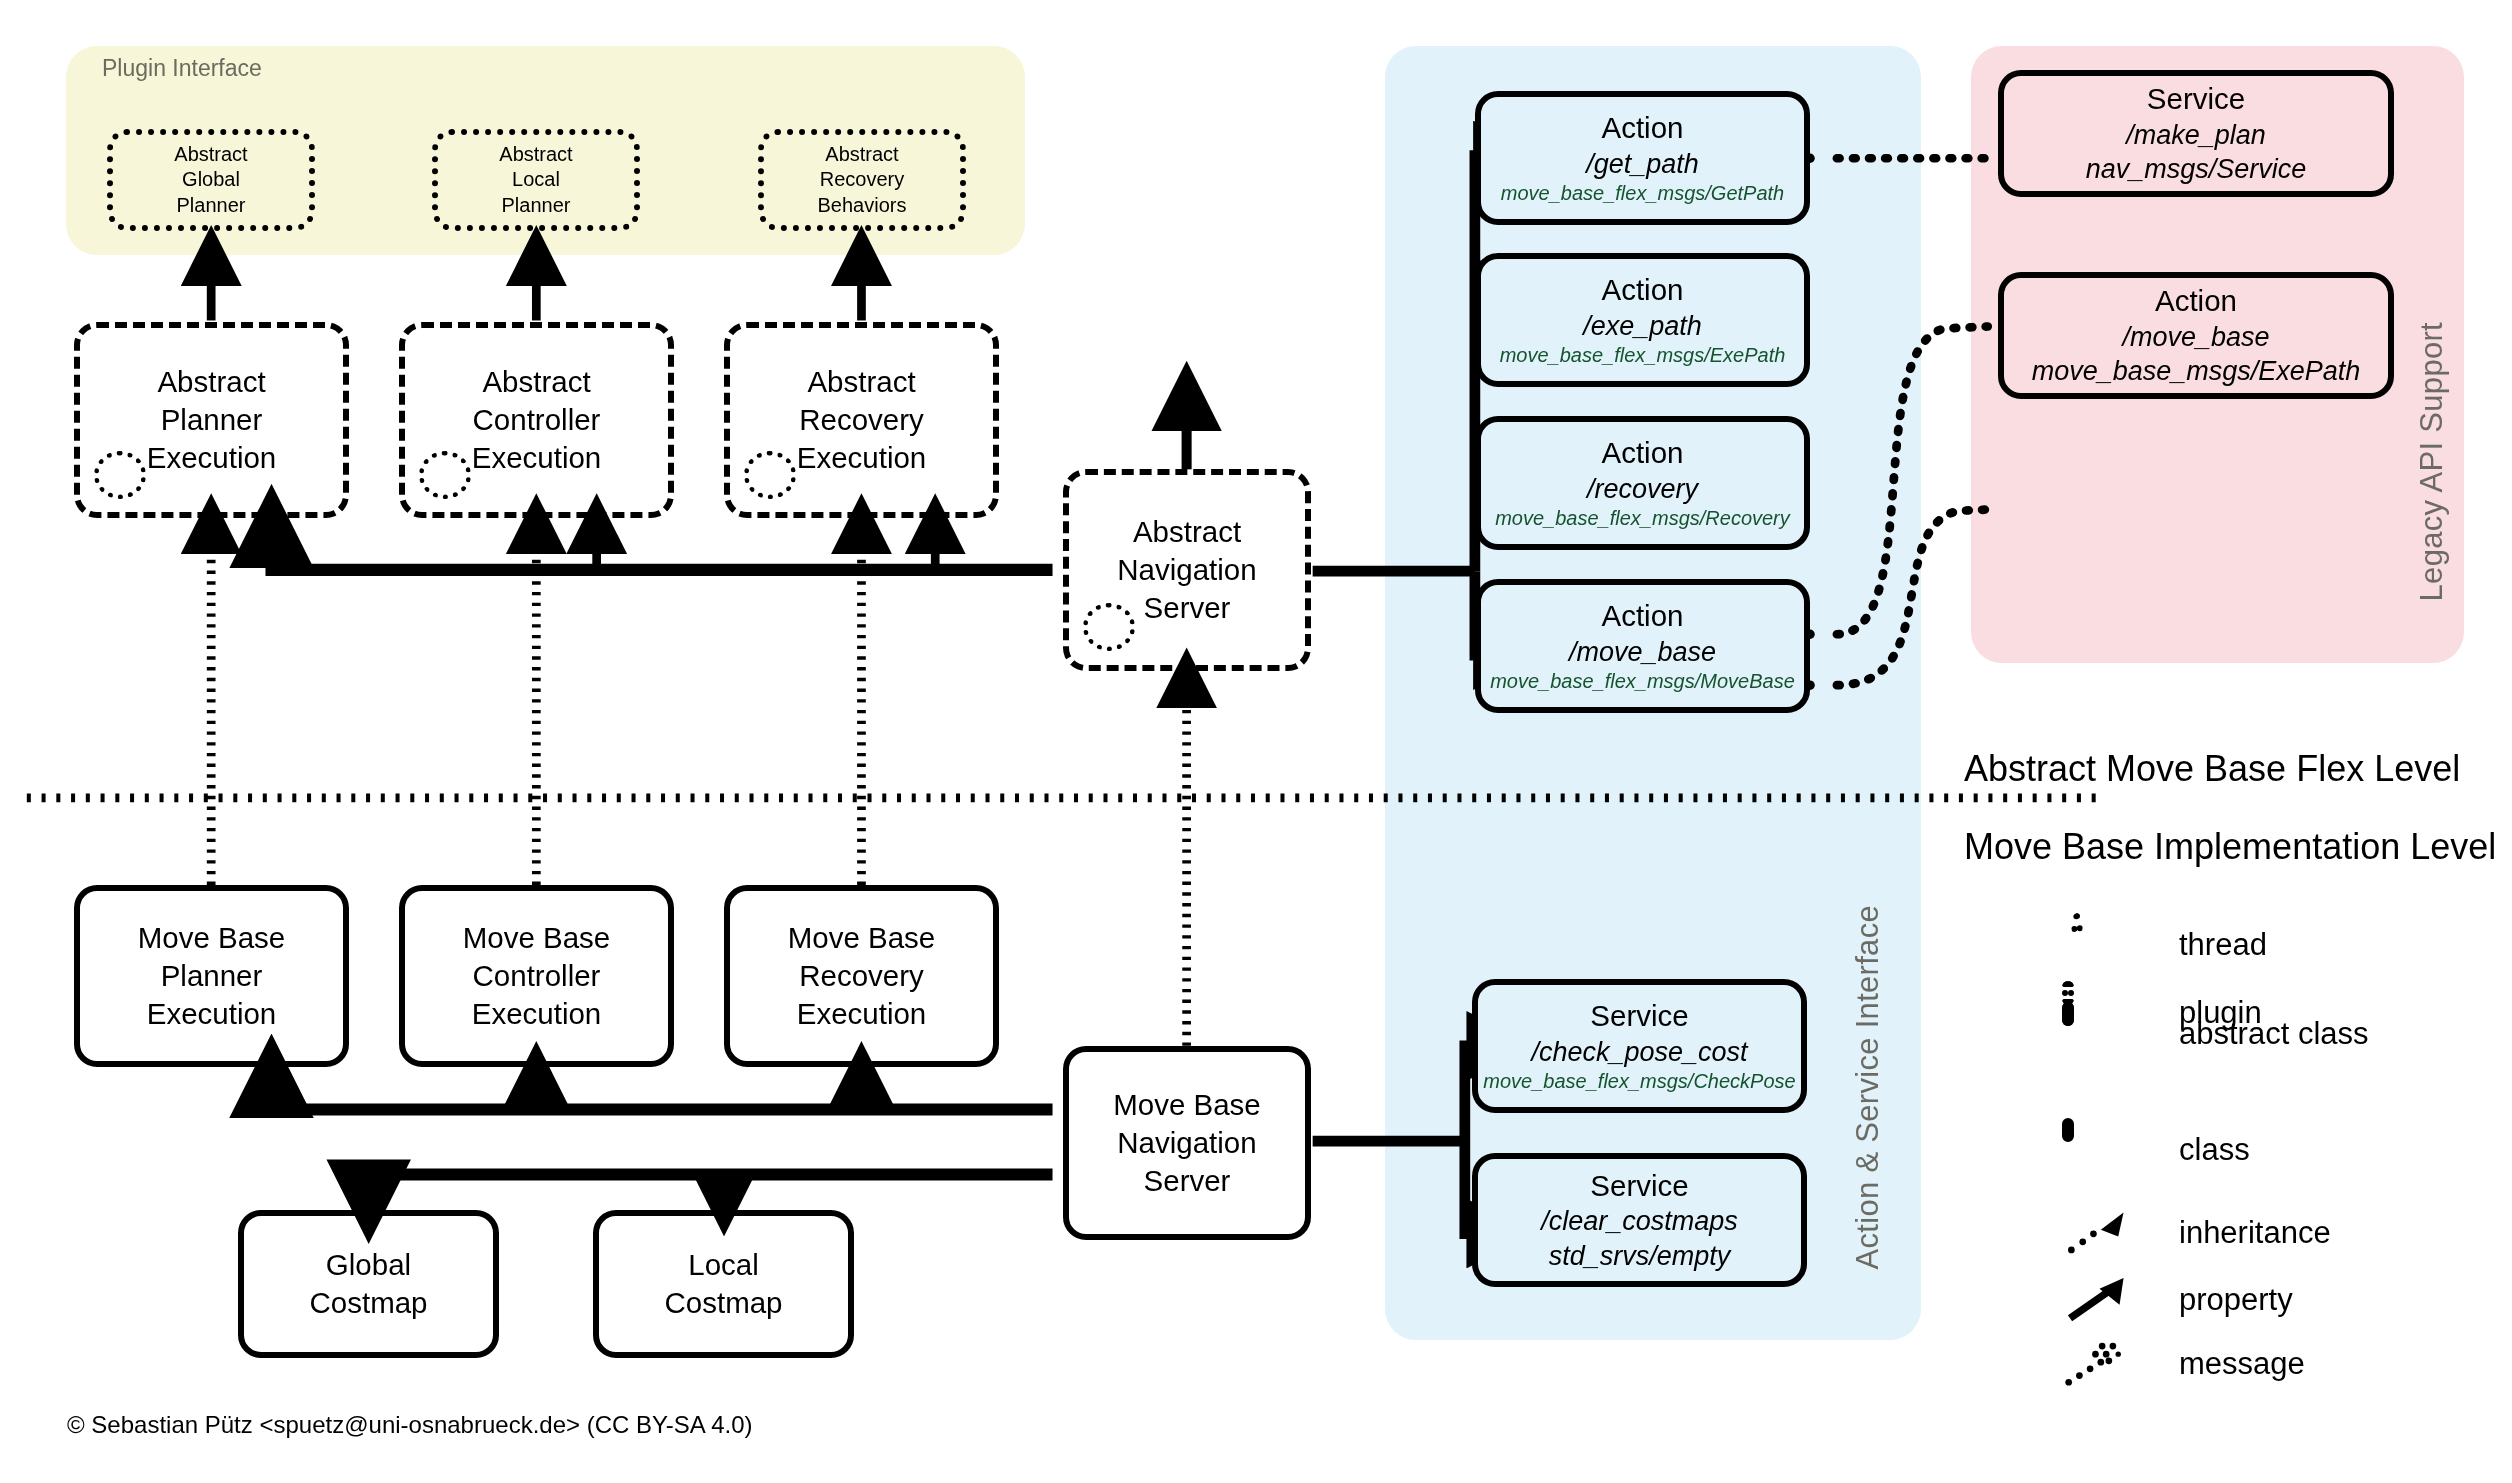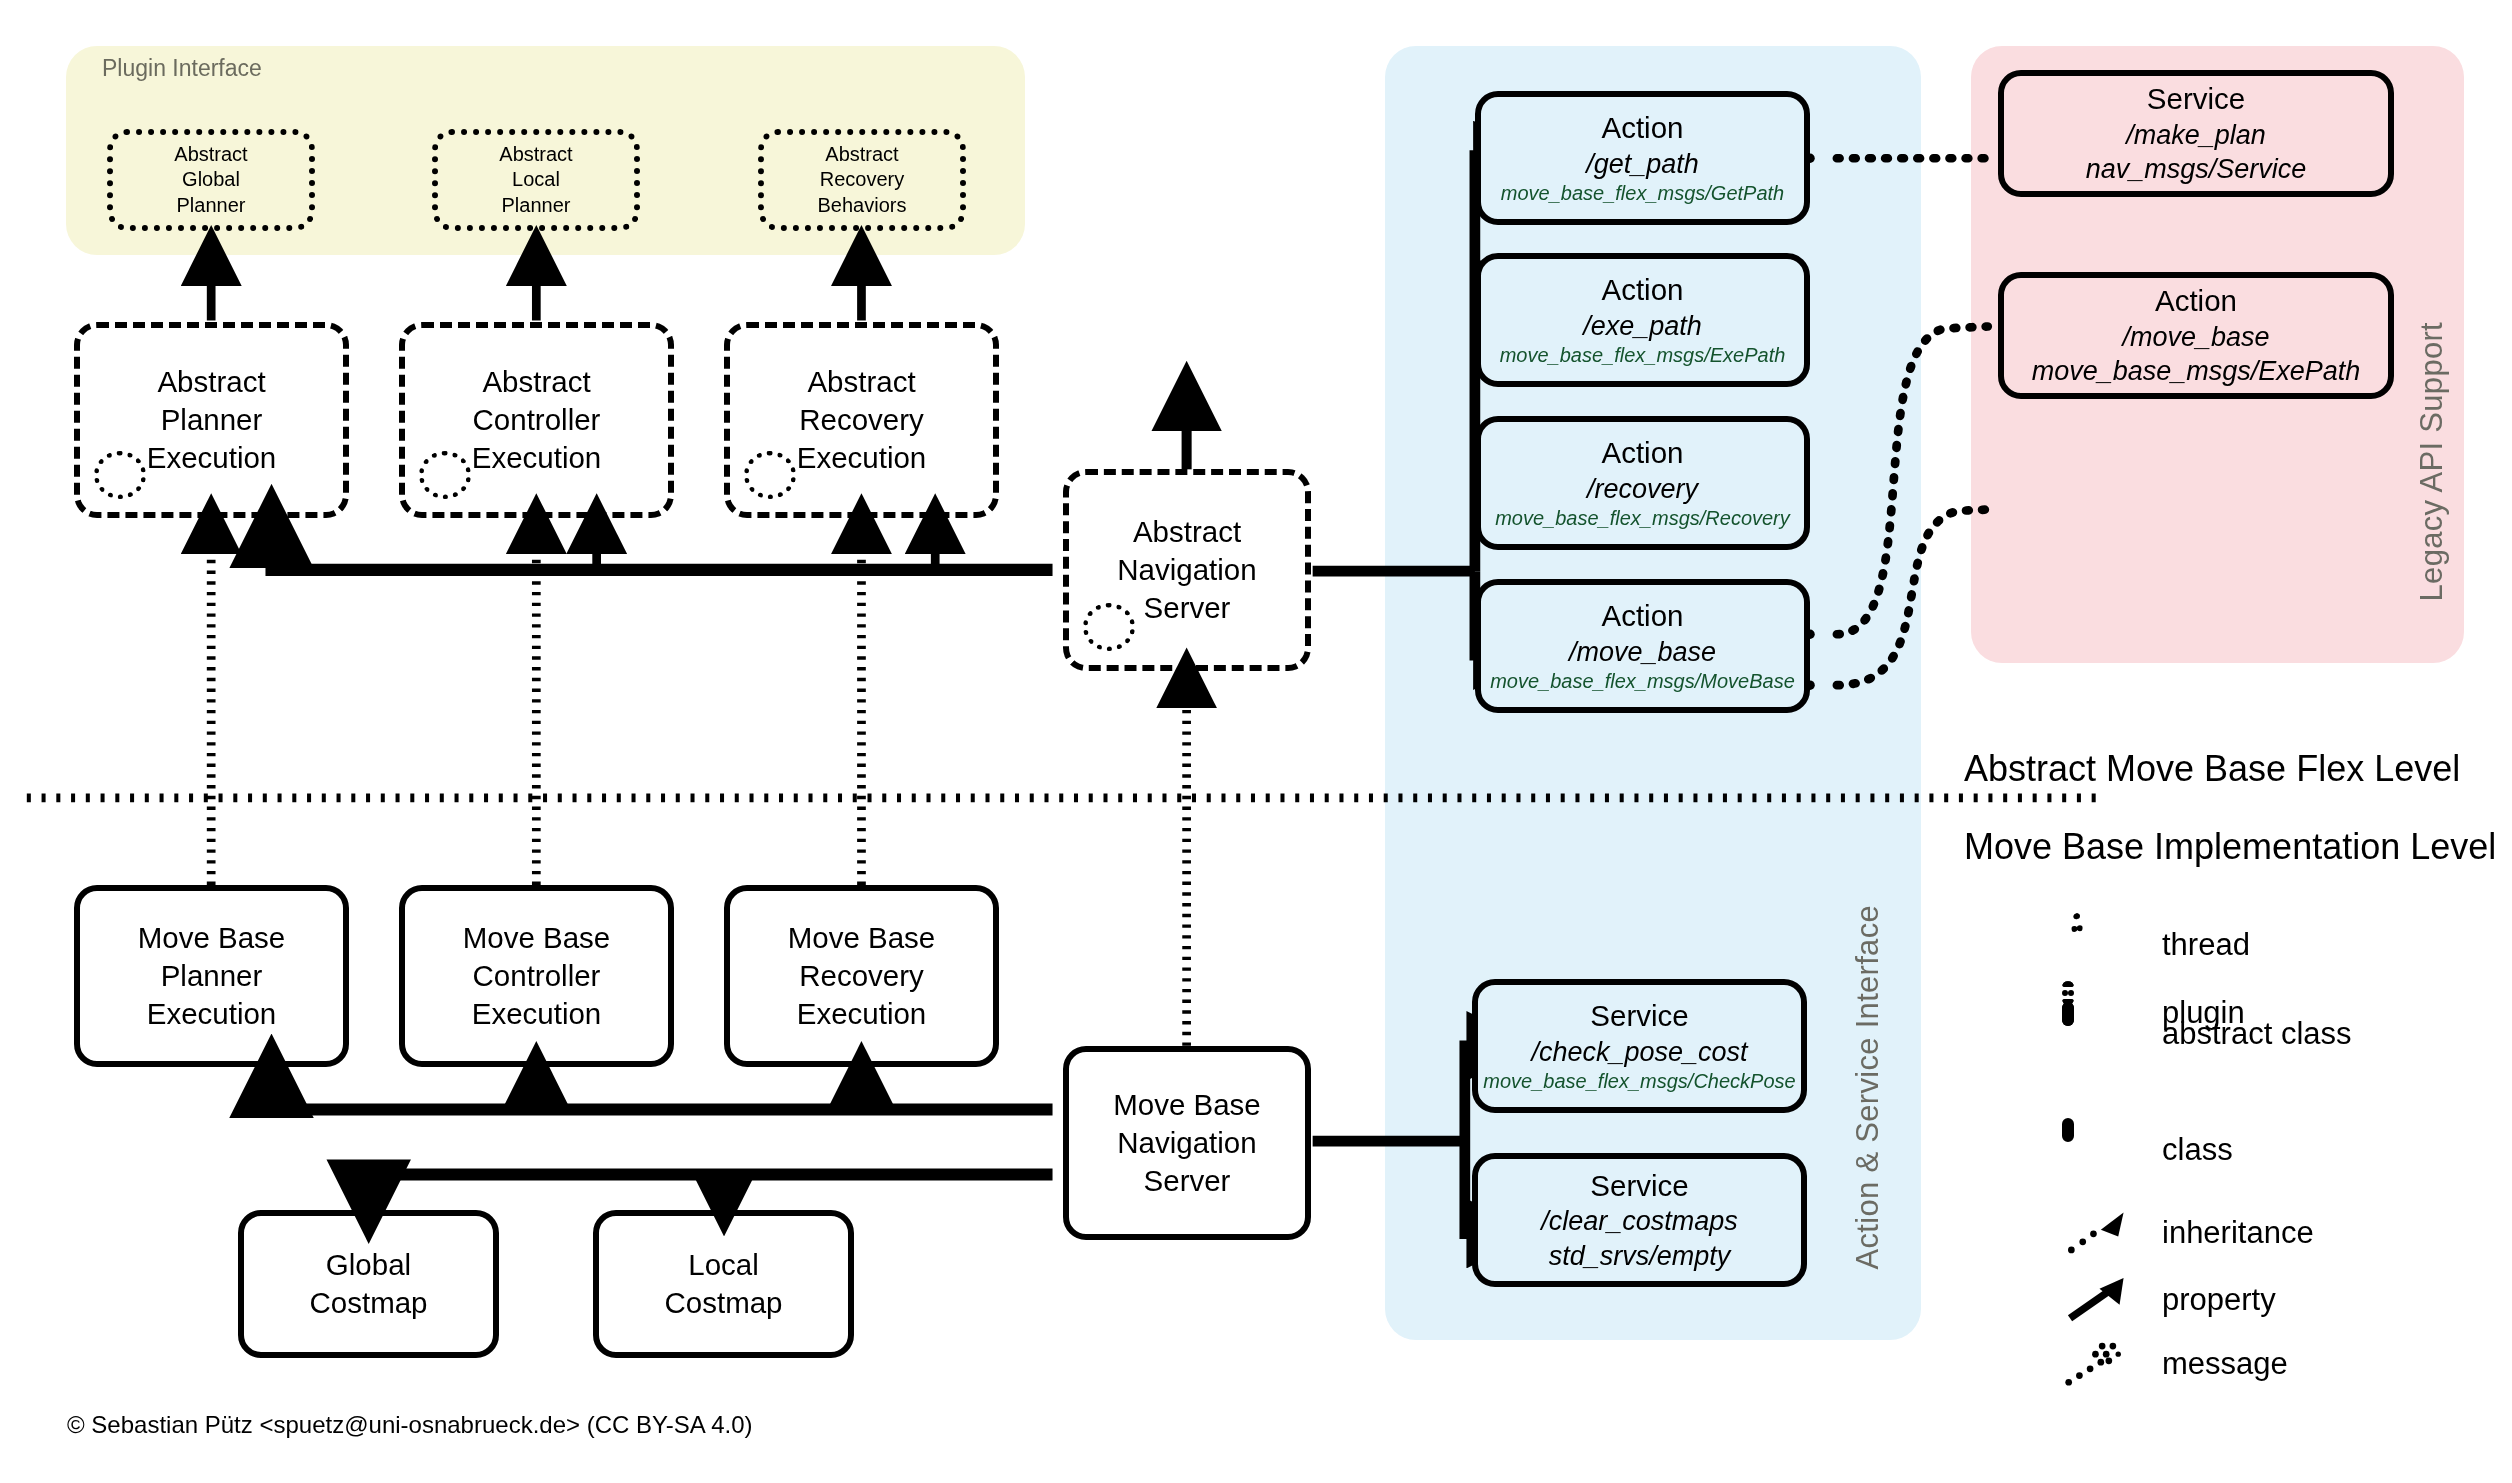--- a/index.html
+++ b/index.html
@@ -14,21 +14,21 @@
         background:transparent;line-height:1.28;}
   .node .t1{font-size:29.5px;color:#000;}
   .node .t2{font-size:27px;font-style:italic;color:#000;}
   .node .t3{font-size:20px;font-style:italic;color:#14532d;}
   .node .small{font-size:20px;}
   .b-class{border:6px solid #000;border-radius:23px;}
   .b-abstract{border:6px dashed #000;border-radius:23px;}
   .b-plugin{border:6px dotted #000;border-radius:20px;}
   svg.overlay{position:absolute;left:0;top:0;width:2512px;height:1483px;pointer-events:none;}
   .leg-row{position:absolute;display:flex;align-items:center;}
-  .leg-text{font-size:31px;color:#000;margin-left:13px;white-space:nowrap;}
+  .leg-text{font-size:31px;color:#000;margin-left:30px;white-space:nowrap;}
   .leg-sym{position:relative;width:87px;height:51px;}
   .sym-thread{width:58px;height:51px;border:6px dotted #000;border-radius:50%;margin-left:9.4px;}
   .sym-plugin{width:80px;height:51px;border:6px dotted #000;border-radius:25.5px;}
   .sym-abstract{width:80px;height:51px;border:6px dashed #000;border-radius:25.5px;}
   .sym-class{width:80px;height:51px;border:6px solid #000;border-radius:25.5px;}
   .credit{position:absolute;font-size:24px;color:#000;white-space:nowrap;}
   .lvl{position:absolute;font-size:36px;color:#000;white-space:nowrap;}
   .thread-dot{position:absolute;width:42px;height:38px;border:5.4px dotted #000;border-radius:50%;}
 </style>
 </head>

